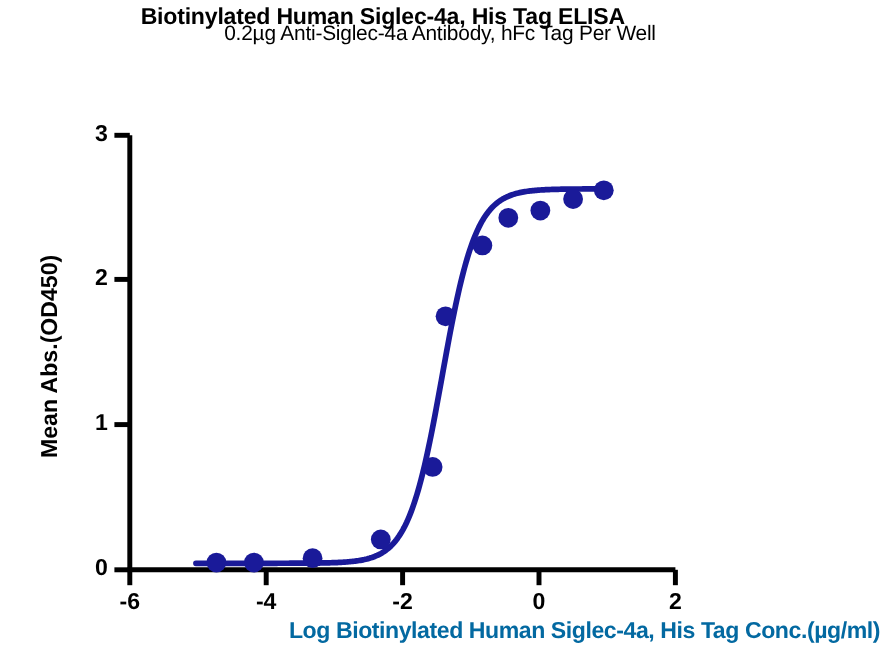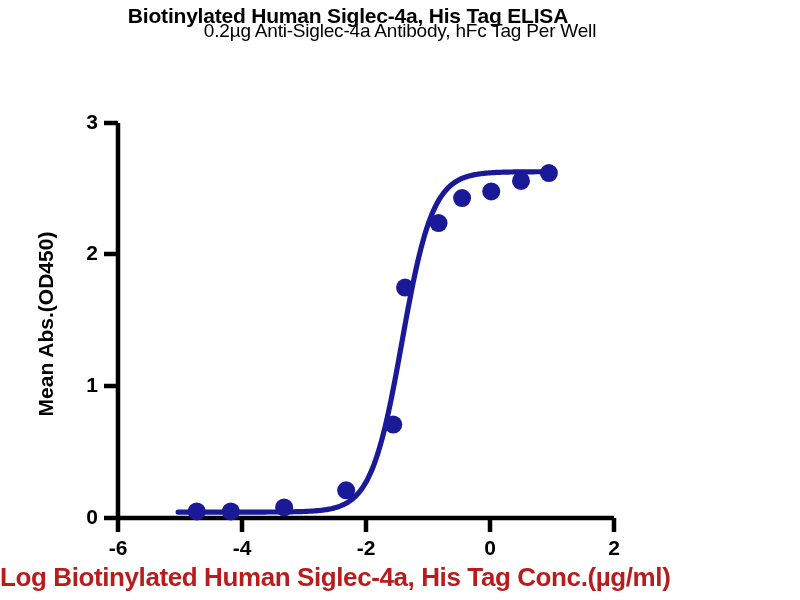--- a/index.html
+++ b/index.html
@@ -44,24 +44,24 @@
     font-weight: normal;
     color: #000000;
     letter-spacing: -0.2px;
     font-family: "Liberation Sans", sans-serif;
   }
   .xlabel {
     position: absolute;
     left: 0;
     top: 562px;
     width: 800px;
-    text-align: left;
-    font-size: 26px;
+    text-align: right;
+    font-size: 21px;
     font-weight: bold;
-    color: #b91c1c;
+    color: #0369a1;
     letter-spacing: -0.4px;
     font-family: "Liberation Sans", sans-serif;
   }
   .ylabel {
     position: absolute;
     left: -104px;
     top: 312px;
     width: 300px;
     text-align: center;
     font-size: 21px;

